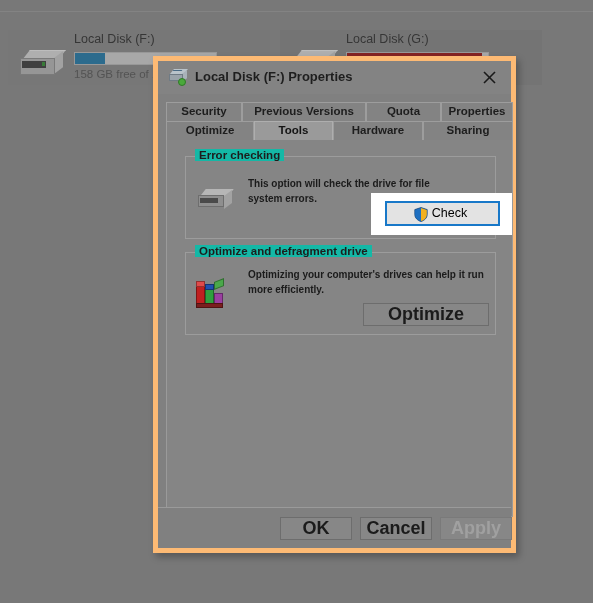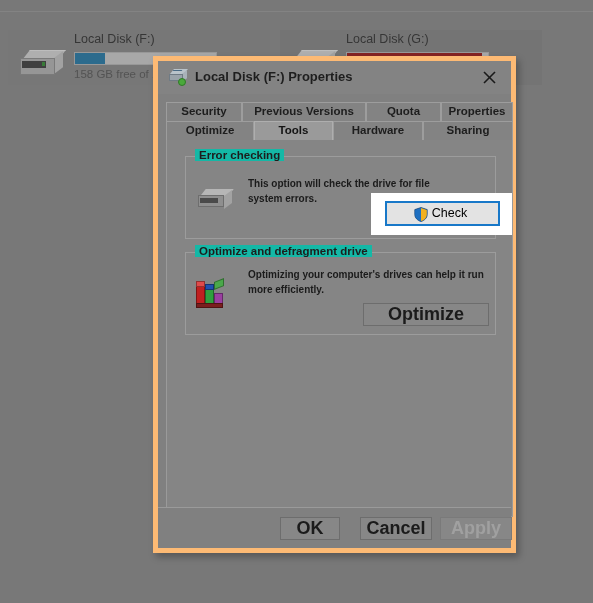--- a/index.html
+++ b/index.html
@@ -485,21 +485,21 @@
         </div>
 
         <div class="group-text" style="left:62px; top:14px; width:236px;">Optimizing your computer's drives can help it run more efficiently.</div>
 
         <div class="btn" style="left:177px; top:50px; width:126px; height:23px; line-height:21px;">Optimize</div>
       </div>
 
     </div>
 
     <div id="bottombar">
-      <div class="btn" style="left:122px; top:9px; width:60px; height:23px; line-height:21px;">OK</div>
+      <div class="btn" style="left:122px; top:9px; width:72px; height:23px; line-height:21px;">OK</div>
       <div class="btn" style="left:202px; top:9px; width:72px; height:23px; line-height:21px;">Cancel</div>
       <div class="btn disabled" style="left:282px; top:9px; width:72px; height:23px; line-height:21px; border-color:#7a7a7a;">Apply</div>
     </div>
 
   </div>
 
   <div id="check-highlight">
     <div id="check-btn" style="border-color: rgb(24, 120, 200);">
       <div id="shield">
         <svg width="14" height="15" viewBox="0 0 14 15">

